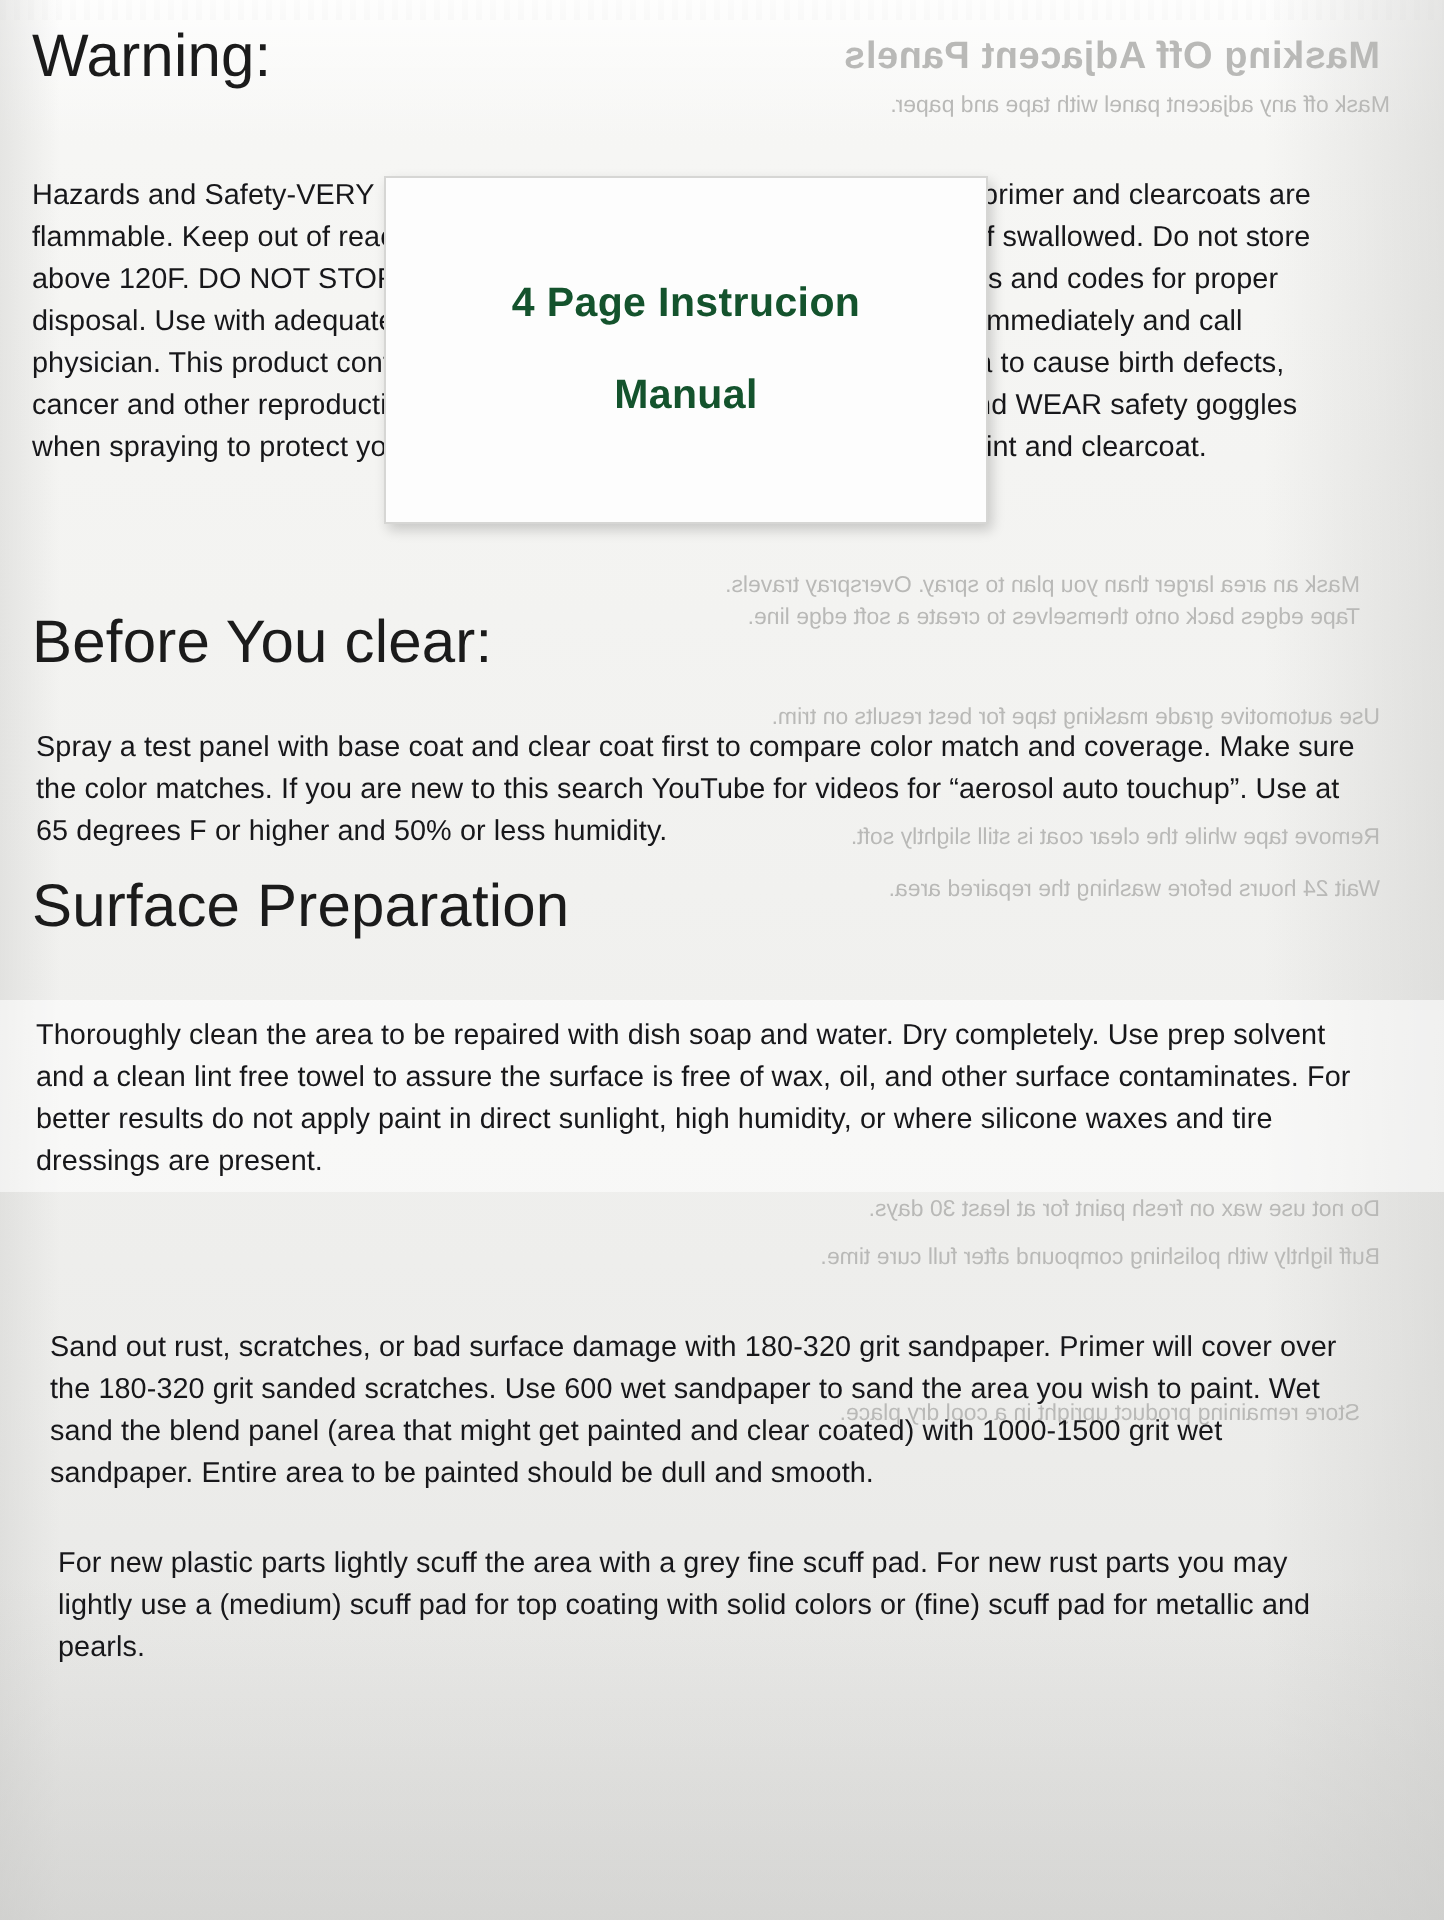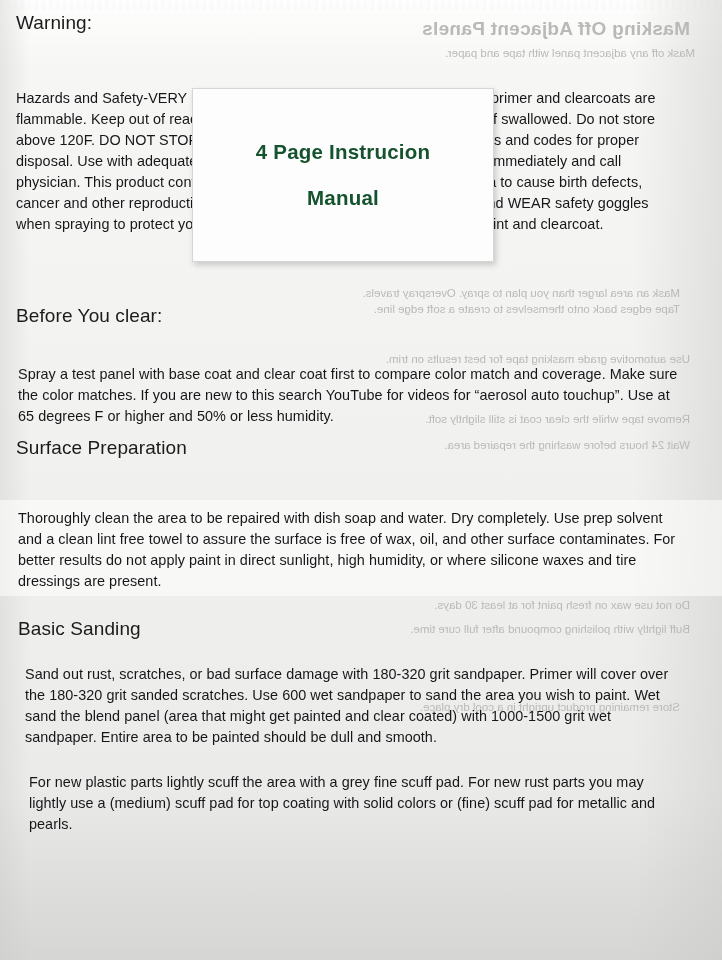--- a/index.html
+++ b/index.html
@@ -69,21 +69,21 @@
   }
   .bleed-line {
     font-size: 11.5px;
     line-height: 15px;
   }
 
   
   .heading {
     position: absolute;
     color: #1b1b1b;
-    font-size: 19px;
+    font-size: 30px;
     font-weight: 400;
     letter-spacing: 0.1px;
     white-space: nowrap;
   }
   .para {
     position: absolute;
     color: #17171a;
     font-size: 14.4px;
     line-height: 21px;
     letter-spacing: 0.05px;
@@ -160,17 +160,16 @@
     <div class="sticker-line">4 Page Instrucion</div>
     <div class="sticker-line">Manual</div>
   </div>
 
   <div class="heading" style="left:16px; top:305px;">Before You clear:</div>
   <div class="para" style="left:18px; top:364px; width:660px;">Spray a test panel with base coat and clear coat first to compare color match and coverage. Make sure the color matches.  If you are new to this search YouTube for videos for “aerosol auto touchup”.  Use at 65 degrees F or higher and 50% or less humidity.</div>
 
   <div class="heading" style="left:16px; top:437px;">Surface Preparation</div>
   <div class="para" style="left:18px; top:508px; width:668px;">Thoroughly clean the area to be repaired with dish soap and water.  Dry completely. Use prep solvent and a clean lint free towel to assure the surface is free of wax, oil, and other surface contaminates. For better results do not apply paint in direct sunlight, high humidity, or where silicone waxes and tire dressings are present.</div>
 
-  <div class="heading" style="left:18px; top:618px;">Basic Sanding</div>
   <div class="para" style="left:25px; top:664px; width:660px;">Sand out rust, scratches, or bad surface damage with 180-320 grit sandpaper. Primer will cover over the 180-320 grit sanded scratches. Use 600 wet sandpaper to sand the area you wish to paint. Wet sand the blend panel (area that might get painted and clear coated) with 1000-1500 grit wet sandpaper. Entire area to be painted should be dull and smooth.</div>
   <div class="para" style="left:29px; top:772px; width:655px;">For new plastic parts lightly scuff the area with a grey fine scuff pad. For new rust parts you may lightly use a (medium) scuff pad for top coating with solid colors or (fine) scuff pad for metallic and pearls.</div>
 
 </div>
 
 </body></html>

